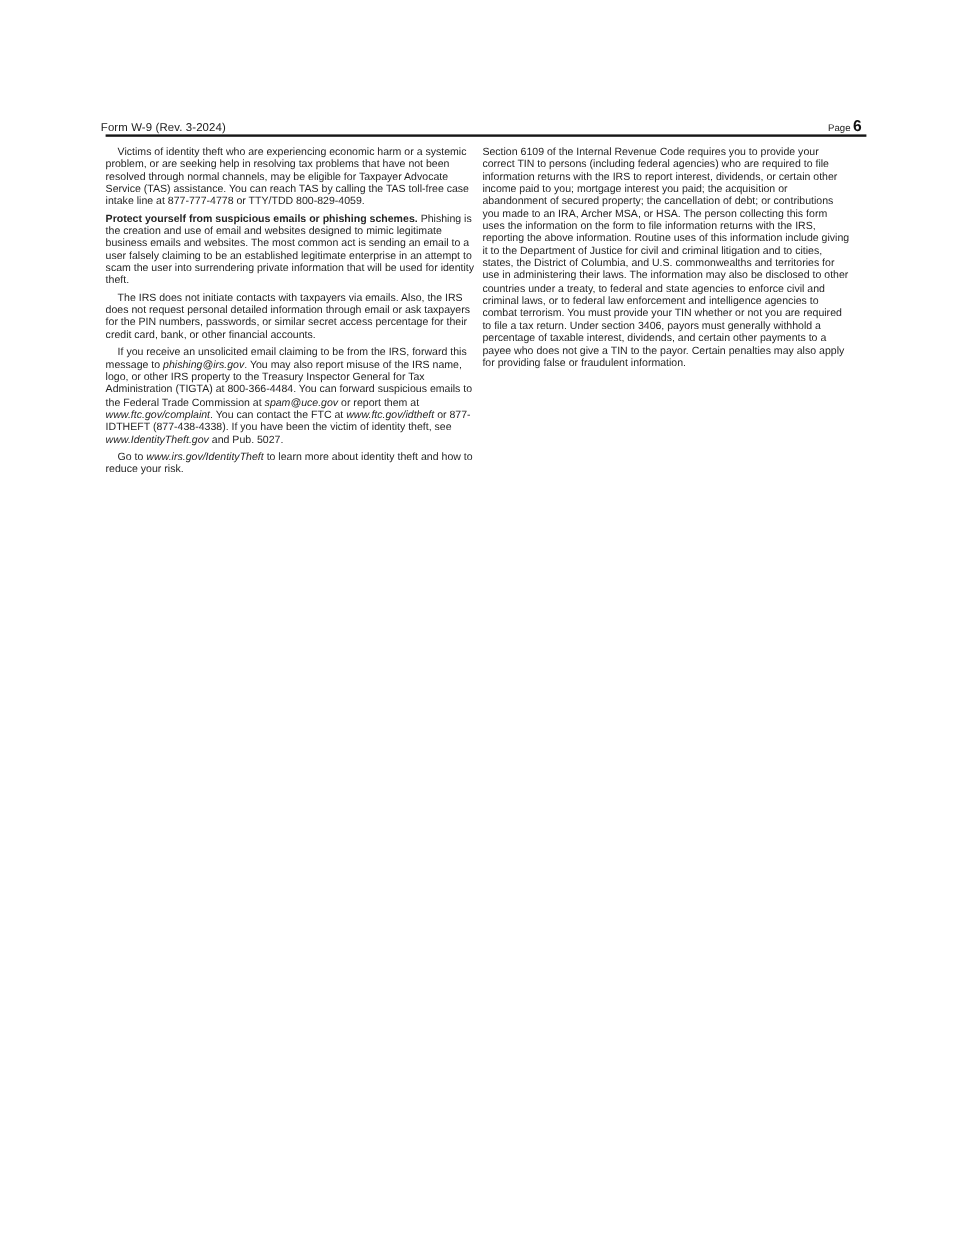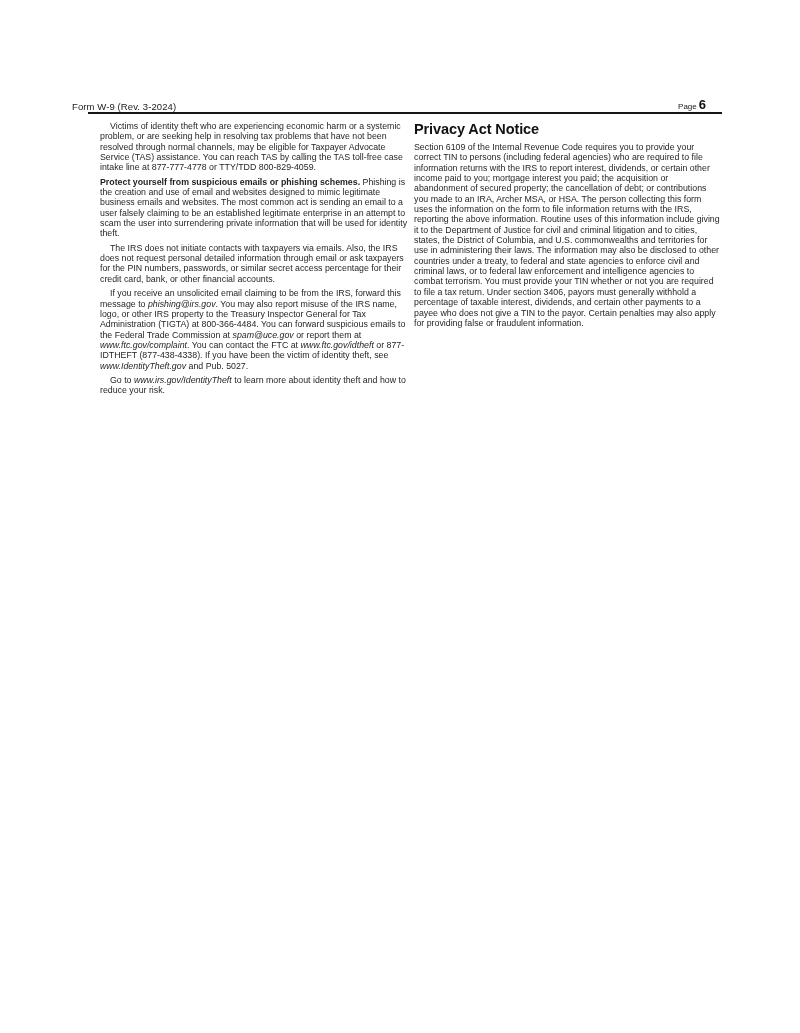--- a/index.html
+++ b/index.html
@@ -13,21 +13,21 @@
     position: relative;
     overflow: hidden;
   }
   .doc-page {
     position: absolute;
     inset: 0;
     background: #ffffff;
   }
   .page-header {
     position: absolute;
-    left: 72px;
+    left: 84px;
     top: 95px;
     width: 634px;
     height: 17px;
     display: flex;
     justify-content: space-between;
     align-items: flex-end;
   }
   .form-title {
     font-size: 9.5px;
     color: #1a1a1a;
@@ -51,21 +51,21 @@
   .header-rule {
     position: absolute;
     left: 88px;
     top: 112px;
     width: 634px;
     height: 2px;
     background: #161616;
   }
   .content-columns {
     position: absolute;
-    left: 100px;
+    left: 88px;
     top: 121px;
     width: 634px;
     display: flex;
     gap: 6px;
   }
   .col-left { width: 308px; }
   .col-right { width: 308px; }
   .section-heading {
     font-size: 14.5px;
     font-weight: bold;
@@ -101,20 +101,19 @@
 
   <div class="content-columns">
     <div class="col-left">
         <p class="body-para indent"><span class="run-normal">Victims of identity theft who are experiencing economic harm or a systemic problem, or are seeking help in resolving tax problems that have not been resolved through normal channels, may be eligible for Taxpayer Advocate Service (TAS) assistance. You can reach TAS by calling the TAS toll-free case intake line at 877-777-4778 or TTY/TDD 800-829-4059.</span></p>
         <p class="body-para"><span class="run-bold">Protect yourself from suspicious emails or phishing schemes.</span><span class="run-normal"> Phishing is the creation and use of email and websites designed to mimic legitimate business emails and websites. The most common act is sending an email to a user falsely claiming to be an established legitimate enterprise in an attempt to scam the user into surrendering private information that will be used for identity theft.</span></p>
         <p class="body-para indent"><span class="run-normal">The IRS does not initiate contacts with taxpayers via emails. Also, the IRS does not request personal detailed information through email or ask taxpayers for the PIN numbers, passwords, or similar secret access percentage for their credit card, bank, or other financial accounts.</span></p>
         <p class="body-para indent"><span class="run-normal">If you receive an unsolicited email claiming to be from the IRS, forward this message to </span><span class="run-italic">phishing@irs.gov</span><span class="run-normal">. You may also report misuse of the IRS name, logo, or other IRS property to the Treasury Inspector General for Tax Administration (TIGTA) at 800-366-4484. You can forward suspicious emails to the Federal Trade Commission at </span><span class="run-italic">spam@uce.gov</span><span class="run-normal"> or report them at </span><span class="run-italic">www.ftc.gov/complaint</span><span class="run-normal">. You can contact the FTC at </span><span class="run-italic">www.ftc.gov/idtheft</span><span class="run-normal"> or 877-IDTHEFT (877-438-4338). If you have been the victim of identity theft, see </span><span class="run-italic">www.IdentityTheft.gov</span><span class="run-normal"> and Pub. 5027.</span></p>
         <p class="body-para indent"><span class="run-normal">Go to </span><span class="run-italic">www.irs.gov/IdentityTheft</span><span class="run-normal"> to learn more about identity theft and how to reduce your risk.</span></p>
       </div>
     <div class="col-right">
-      <h2 class="section-heading">Privacy Act Notice</h2>
       <div>
           <p class="body-para"><span class="run-normal">Section 6109 of the Internal Revenue Code requires you to provide your correct TIN to persons (including federal agencies) who are required to file information returns with the IRS to report interest, dividends, or certain other income paid to you; mortgage interest you paid; the acquisition or abandonment of secured property; the cancellation of debt; or contributions you made to an IRA, Archer MSA, or HSA. The person collecting this form uses the information on the form to file information returns with the IRS, reporting the above information. Routine uses of this information include giving it to the Department of Justice for civil and criminal litigation and to cities, states, the District of Columbia, and U.S. commonwealths and territories for use in administering their laws. The information may also be disclosed to other countries under a treaty, to federal and state agencies to enforce civil and criminal laws, or to federal law enforcement and intelligence agencies to combat terrorism. You must provide your TIN whether or not you are required to file a tax return. Under section 3406, payors must generally withhold a percentage of taxable interest, dividends, and certain other payments to a payee who does not give a TIN to the payor. Certain penalties may also apply for providing false or fraudulent information.</span></p>
         </div>
     </div>
   </div>
 
 </div>
 
 </body></html>

